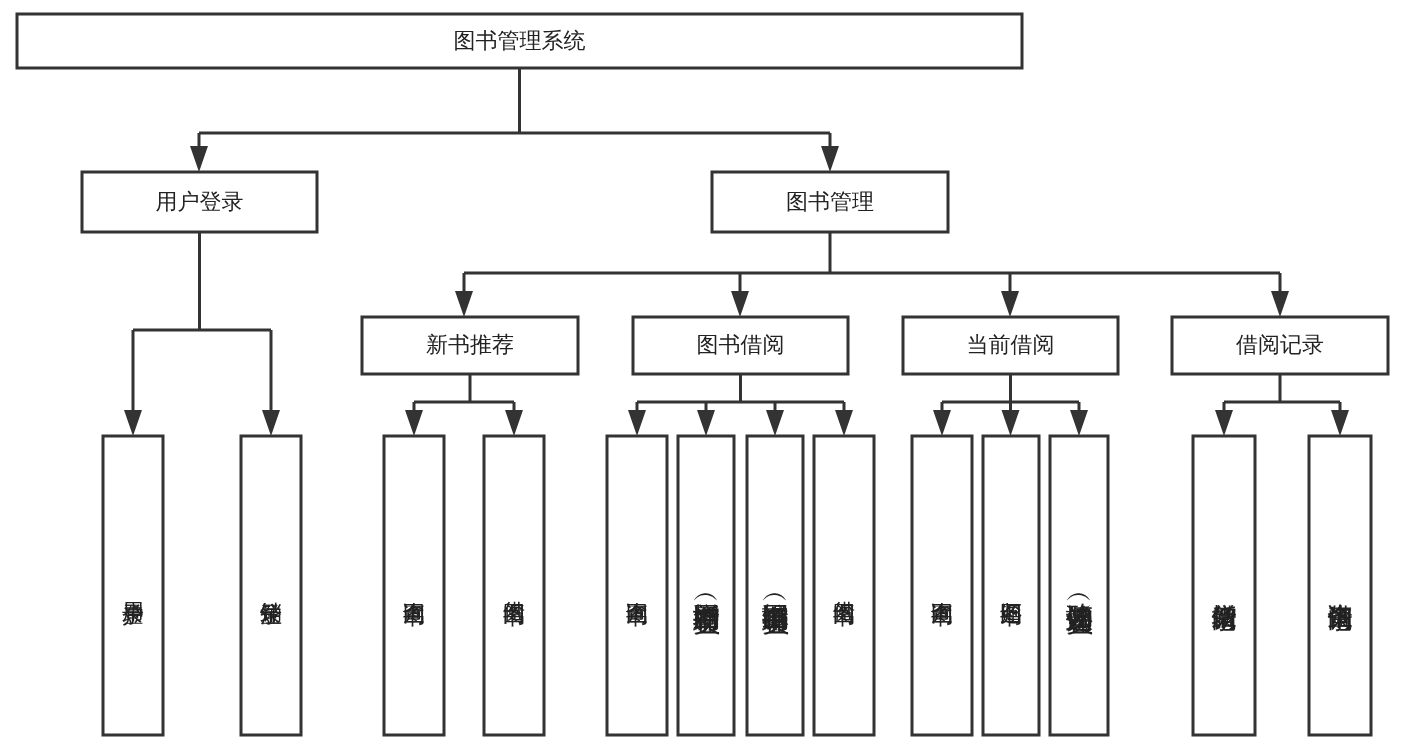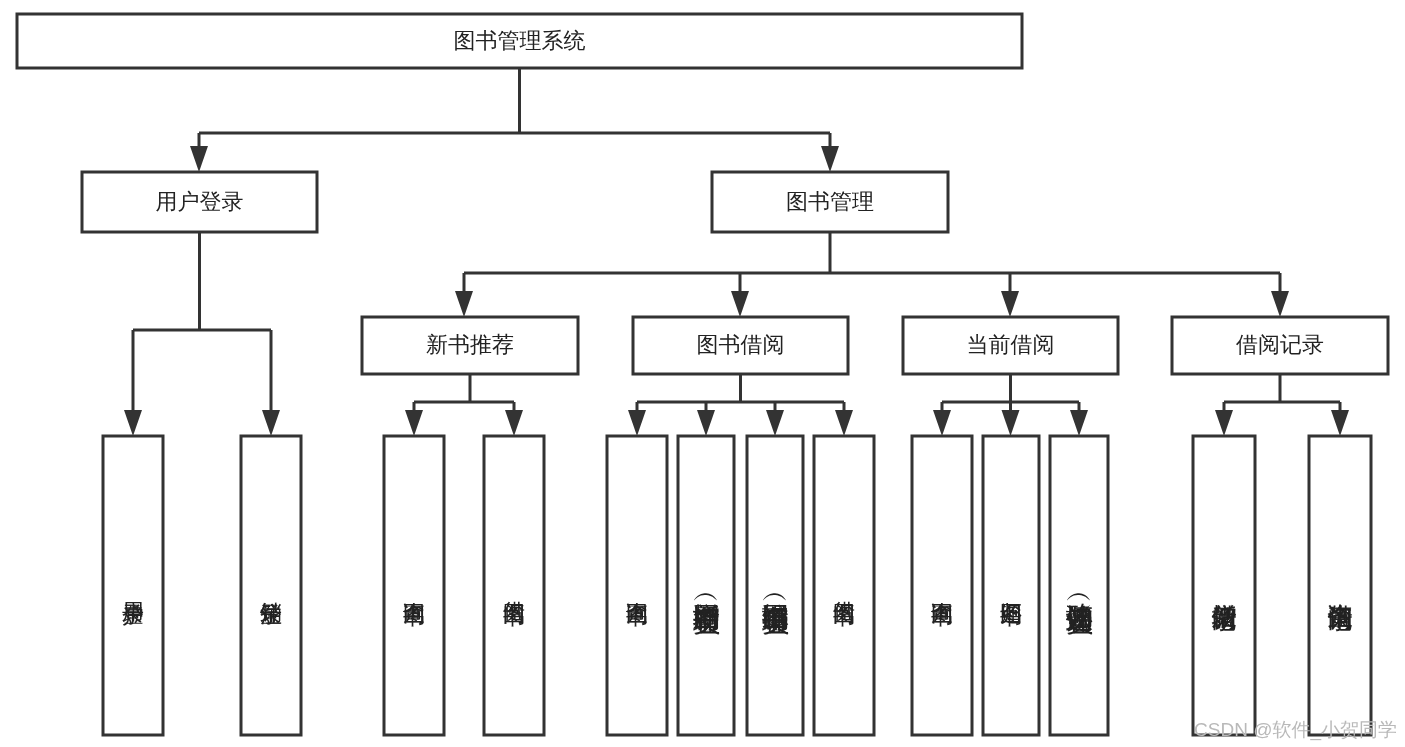--- a/index.html
+++ b/index.html
@@ -192,15 +192,14 @@
   <div class="vert-label" style="left:747px; top:436px; width:56px; height:299px; font-size:27px; line-height:1.0;">编辑图书（管理员）</div>
   <div class="vert-label" style="left:814px; top:436px; width:60px; height:299px;">借阅图书</div>
 
   <div class="vert-label" style="left:912px; top:436px; width:60px; height:299px;">查询图书</div>
   <div class="vert-label" style="left:983px; top:436px; width:56px; height:299px;">归还图书</div>
   <div class="vert-label" style="left:1050px; top:436px; width:58px; height:299px; font-size:27px; line-height:1.0;">确认归还（管理员）</div>
 
   <div class="vert-label" style="left:1193px; top:436px; width:62px; height:299px; font-size:25px;">新增借阅记录</div>
   <div class="vert-label" style="left:1309px; top:436px; width:62px; height:299px; font-size:25px;">查询借阅记录</div>
 
-  <div class="watermark">CSDN @软件_小贺同学</div>
 
 </div>
 
 </body></html>

